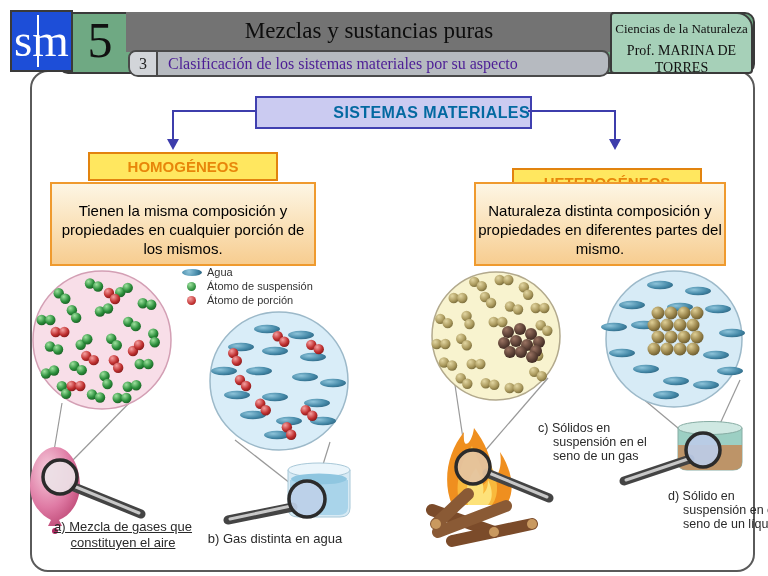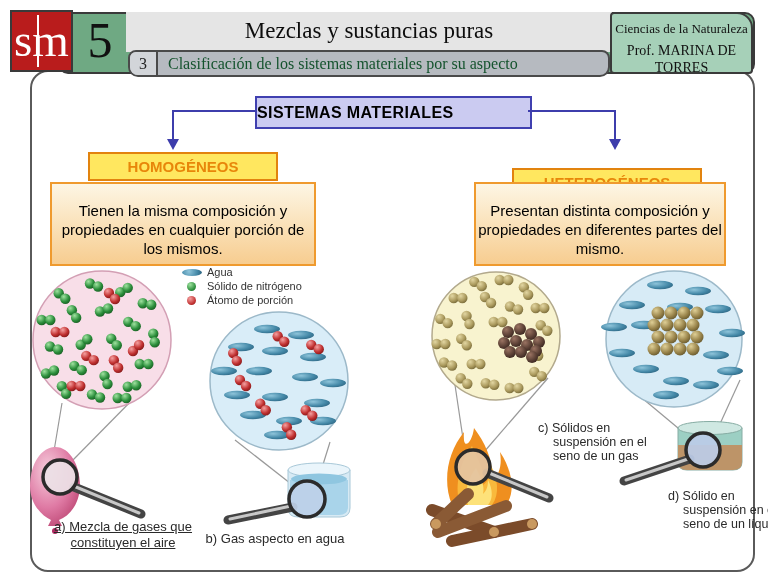--- a/index.html
+++ b/index.html
@@ -1,43 +1,43 @@
 <!DOCTYPE html>
 <html><head>
 <meta charset="utf-8">
 <style>
   html,body{margin:0;padding:0;background:#fff;}
   body{width:768px;height:576px;position:relative;overflow:hidden;
        font-family:"Liberation Sans",sans-serif;}
   .abs{position:absolute;}
   
   .hdr-band{background:#6fa983;border:2px solid #3a3a3a;border-radius:10px;}
-  .logo{background:#b91c1c;border:2px solid #3a3a3a;color:#fff;
+  .logo{background:#1d4ed8;border:2px solid #3a3a3a;color:#fff;
         font-family:"Liberation Serif",serif;font-size:47px;line-height:56px;
         text-align:center;}
   .logo-line{width:2px;background:#fff;}
   .unit-num{font-family:"Liberation Serif",serif;font-size:50px;line-height:54px;
         color:#111;text-align:center;}
-  .banner{background:#e5e5e5;color:#0d0d0d;font-family:"Liberation Serif",serif;
+  .banner{background:#737373;color:#0d0d0d;font-family:"Liberation Serif",serif;
         font-size:23px;text-align:center;line-height:38px;}
   .subbar{background:#b6bac0;border:2px solid #4a4a4a;border-radius:8px 8px 10px 10px;
         display:flex;align-items:stretch;overflow:hidden;}
   .subnum{background:#d2d5d9;border-right:2px solid #4a4a4a;width:26px;flex:0 0 26px;
         font-family:"Liberation Serif",serif;font-size:16px;color:#222;
         text-align:center;line-height:23px;}
-  .subtitle{font-family:"Liberation Serif",serif;font-size:16px;color:#14532d;
+  .subtitle{font-family:"Liberation Serif",serif;font-size:16px;color:#4c1d95;
         line-height:23px;padding-left:10px;white-space:nowrap;}
   .course{background:#a6d0b8;border:2px solid #3a3a3a;border-radius:4px 16px 4px 4px;
         font-family:"Liberation Serif",serif;color:#111;text-align:center;}
   .course .c1{font-size:13px;line-height:15px;padding-top:7px;}
   .course .c2{font-size:14px;line-height:17px;padding-top:6px;}
   
   .panel{border:2px solid #5a5a5a;border-radius:18px;background:#fff;}
-  .rootbox{background:#cbcbf1;border:2px solid #4040b0;color:#000000;font-weight:bold;
-        font-size:16px;text-align:left;line-height:29px;letter-spacing:.4px;}
+  .rootbox{background:#cbcbf1;border:2px solid #4040b0;color:#0369a1;font-weight:bold;
+        font-size:16px;text-align:right;line-height:29px;letter-spacing:.4px;}
   .branchbox{background:#ffe75f;border:2px solid #e2830e;color:#e8860a;font-weight:bold;
         font-size:15px;text-align:center;line-height:25px;}
   .descbox{background:linear-gradient(#fdf6e4,#f7cd90);border:2px solid #ef9a2e;
         color:#000;font-size:15px;line-height:19px;text-align:center;padding-top:17px;}
   
   .legend-row{display:flex;align-items:center;height:14px;}
   .legend-sym{display:inline-block;margin-right:5px;}
   .legend-lbl{font-size:11px;color:#333;text-align:center;}
   .cap{color:#2a2a2a;font-size:13px;line-height:16px;text-align:center;}
   .cap-indent{color:#2a2a2a;font-size:12.5px;line-height:14px;text-align:left;
@@ -61,30 +61,30 @@
 <div class="abs unit-num" style="left:74px;top:13px;width:52px;">5</div>
 <div class="abs logo" style="left:10px;top:10px;width:59px;height:58px;">
   <span>sm</span>
   <div class="abs logo-line" style="left:25px;top:3px;height:52px;"></div>
 </div>
 
 <div class="abs rootbox" style="left:255px;top:96px;width:273px;height:29px;">SISTEMAS MATERIALES</div>
 <div class="abs branchbox" style="left:88px;top:152px;width:186px;height:25px;">HOMOGÉNEOS</div>
 <div class="abs branchbox" style="left:512px;top:168px;width:186px;height:25px;">HETEROGÉNEOS</div>
 <div class="abs descbox" style="left:50px;top:182px;width:262px;height:63px;">Tienen la misma composición y propiedades en cualquier porción de los mismos.</div>
-<div class="abs descbox" style="left:474px;top:182px;width:248px;height:63px;">Presentan distinta composición y propiedades en diferentes partes del mismo.</div>
+<div class="abs descbox" style="left:474px;top:182px;width:248px;height:63px;">Naturaleza distinta composición y propiedades en diferentes partes del mismo.</div>
 
 <div class="abs" style="left:182px;top:265px;">
   <div class="legend-row">
     <span class="legend-sym" style="width:20px;height:7px;border-radius:50%;background:radial-gradient(circle at 35% 35%,#8ec4da,#4589a8 60%,#2a607c);"></span>
     <span class="legend-lbl">Agua</span>
   </div>
   <div class="legend-row">
     <span class="legend-sym" style="width:9px;height:9px;margin-left:5px;margin-right:11px;border-radius:50%;background:radial-gradient(circle at 35% 30%,#9fe29f,#2c8f3c 65%,#16571f);"></span>
-    <span class="legend-lbl">Sólido de nitrógeno</span>
+    <span class="legend-lbl">Átomo de suspensión</span>
   </div>
   <div class="legend-row">
     <span class="legend-sym" style="width:9px;height:9px;margin-left:5px;margin-right:11px;border-radius:50%;background:radial-gradient(circle at 35% 30%,#f5a0a0,#c03030 65%,#7a1515);"></span>
     <span class="legend-lbl">Átomo de porción</span>
   </div>
 </div>
 
 <svg class="abs" style="left:0;top:0;" width="768" height="576">
   <defs>
     <radialGradient id="gGreen" cx="35%" cy="30%" r="80%">
@@ -359,15 +359,15 @@
       <path d="M678,445 L678,462 Q678,470 687,470 L733,470 Q742,470 742,462 L742,445 Z" fill="#bd9468"></path>
       <ellipse cx="710" cy="428" rx="32" ry="6.5" fill="#cfe8e2" stroke="#86aca3"></ellipse>
     </g>
     <line x1="690" y1="459" x2="624" y2="481" stroke="#444" stroke-width="9" stroke-linecap="round"></line>
     <line x1="688" y1="459" x2="626" y2="480" stroke="#c8c8c8" stroke-width="3" stroke-linecap="round"></line>
     <circle cx="703" cy="450" r="17" fill="rgba(188,204,232,0.92)" stroke="#2b2b2b" stroke-width="3.5"></circle>
   </g>
 </svg>
 
 <div class="abs cap" style="left:43px;top:519px;width:160px;text-decoration:underline;">a) Mezcla de gases que constituyen el aire</div>
-<div class="abs cap" style="left:190px;top:531px;width:170px;">b) Gas aspecto en agua</div>
+<div class="abs cap" style="left:190px;top:531px;width:170px;">b) Gas distinta en agua</div>
 <div class="abs cap-indent" style="left:521px;top:421px;width:94px;">c) Sólidos en suspensión en el seno de un gas</div>
 <div class="abs cap-indent" style="left:651px;top:489px;width:104px;">d) Sólido en suspensión en el seno de un líquido</div>
 
 </body></html>

